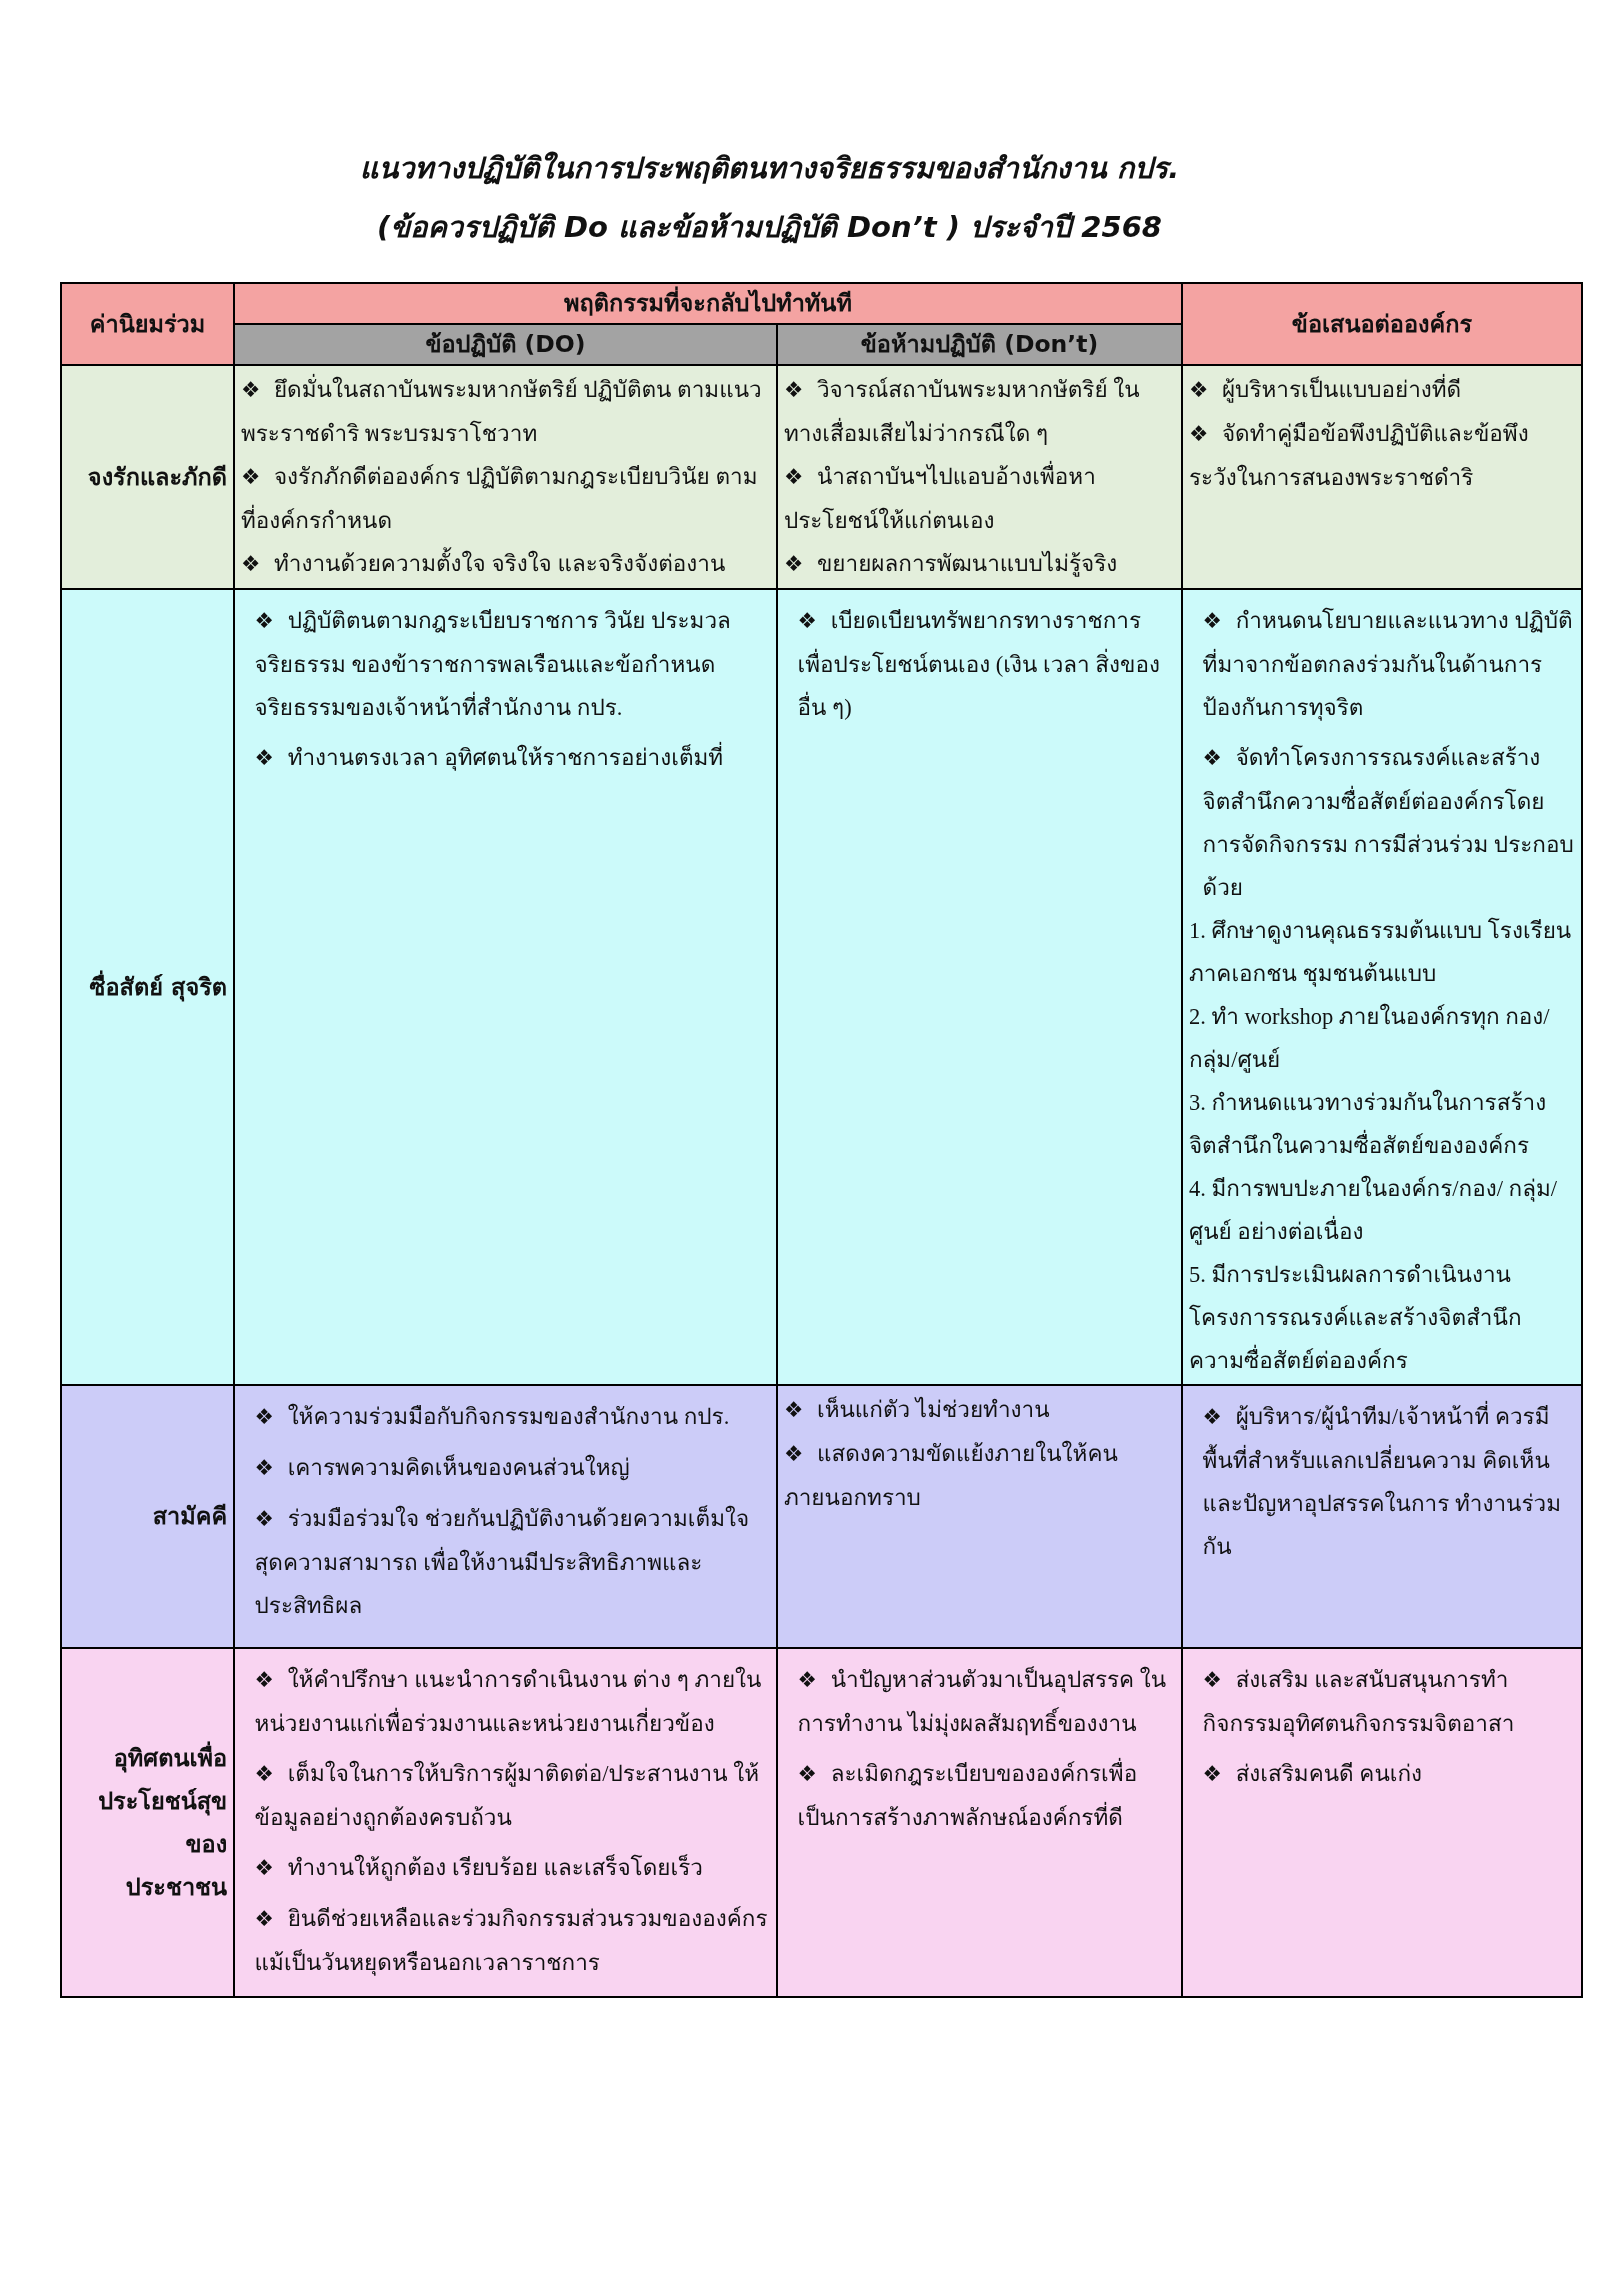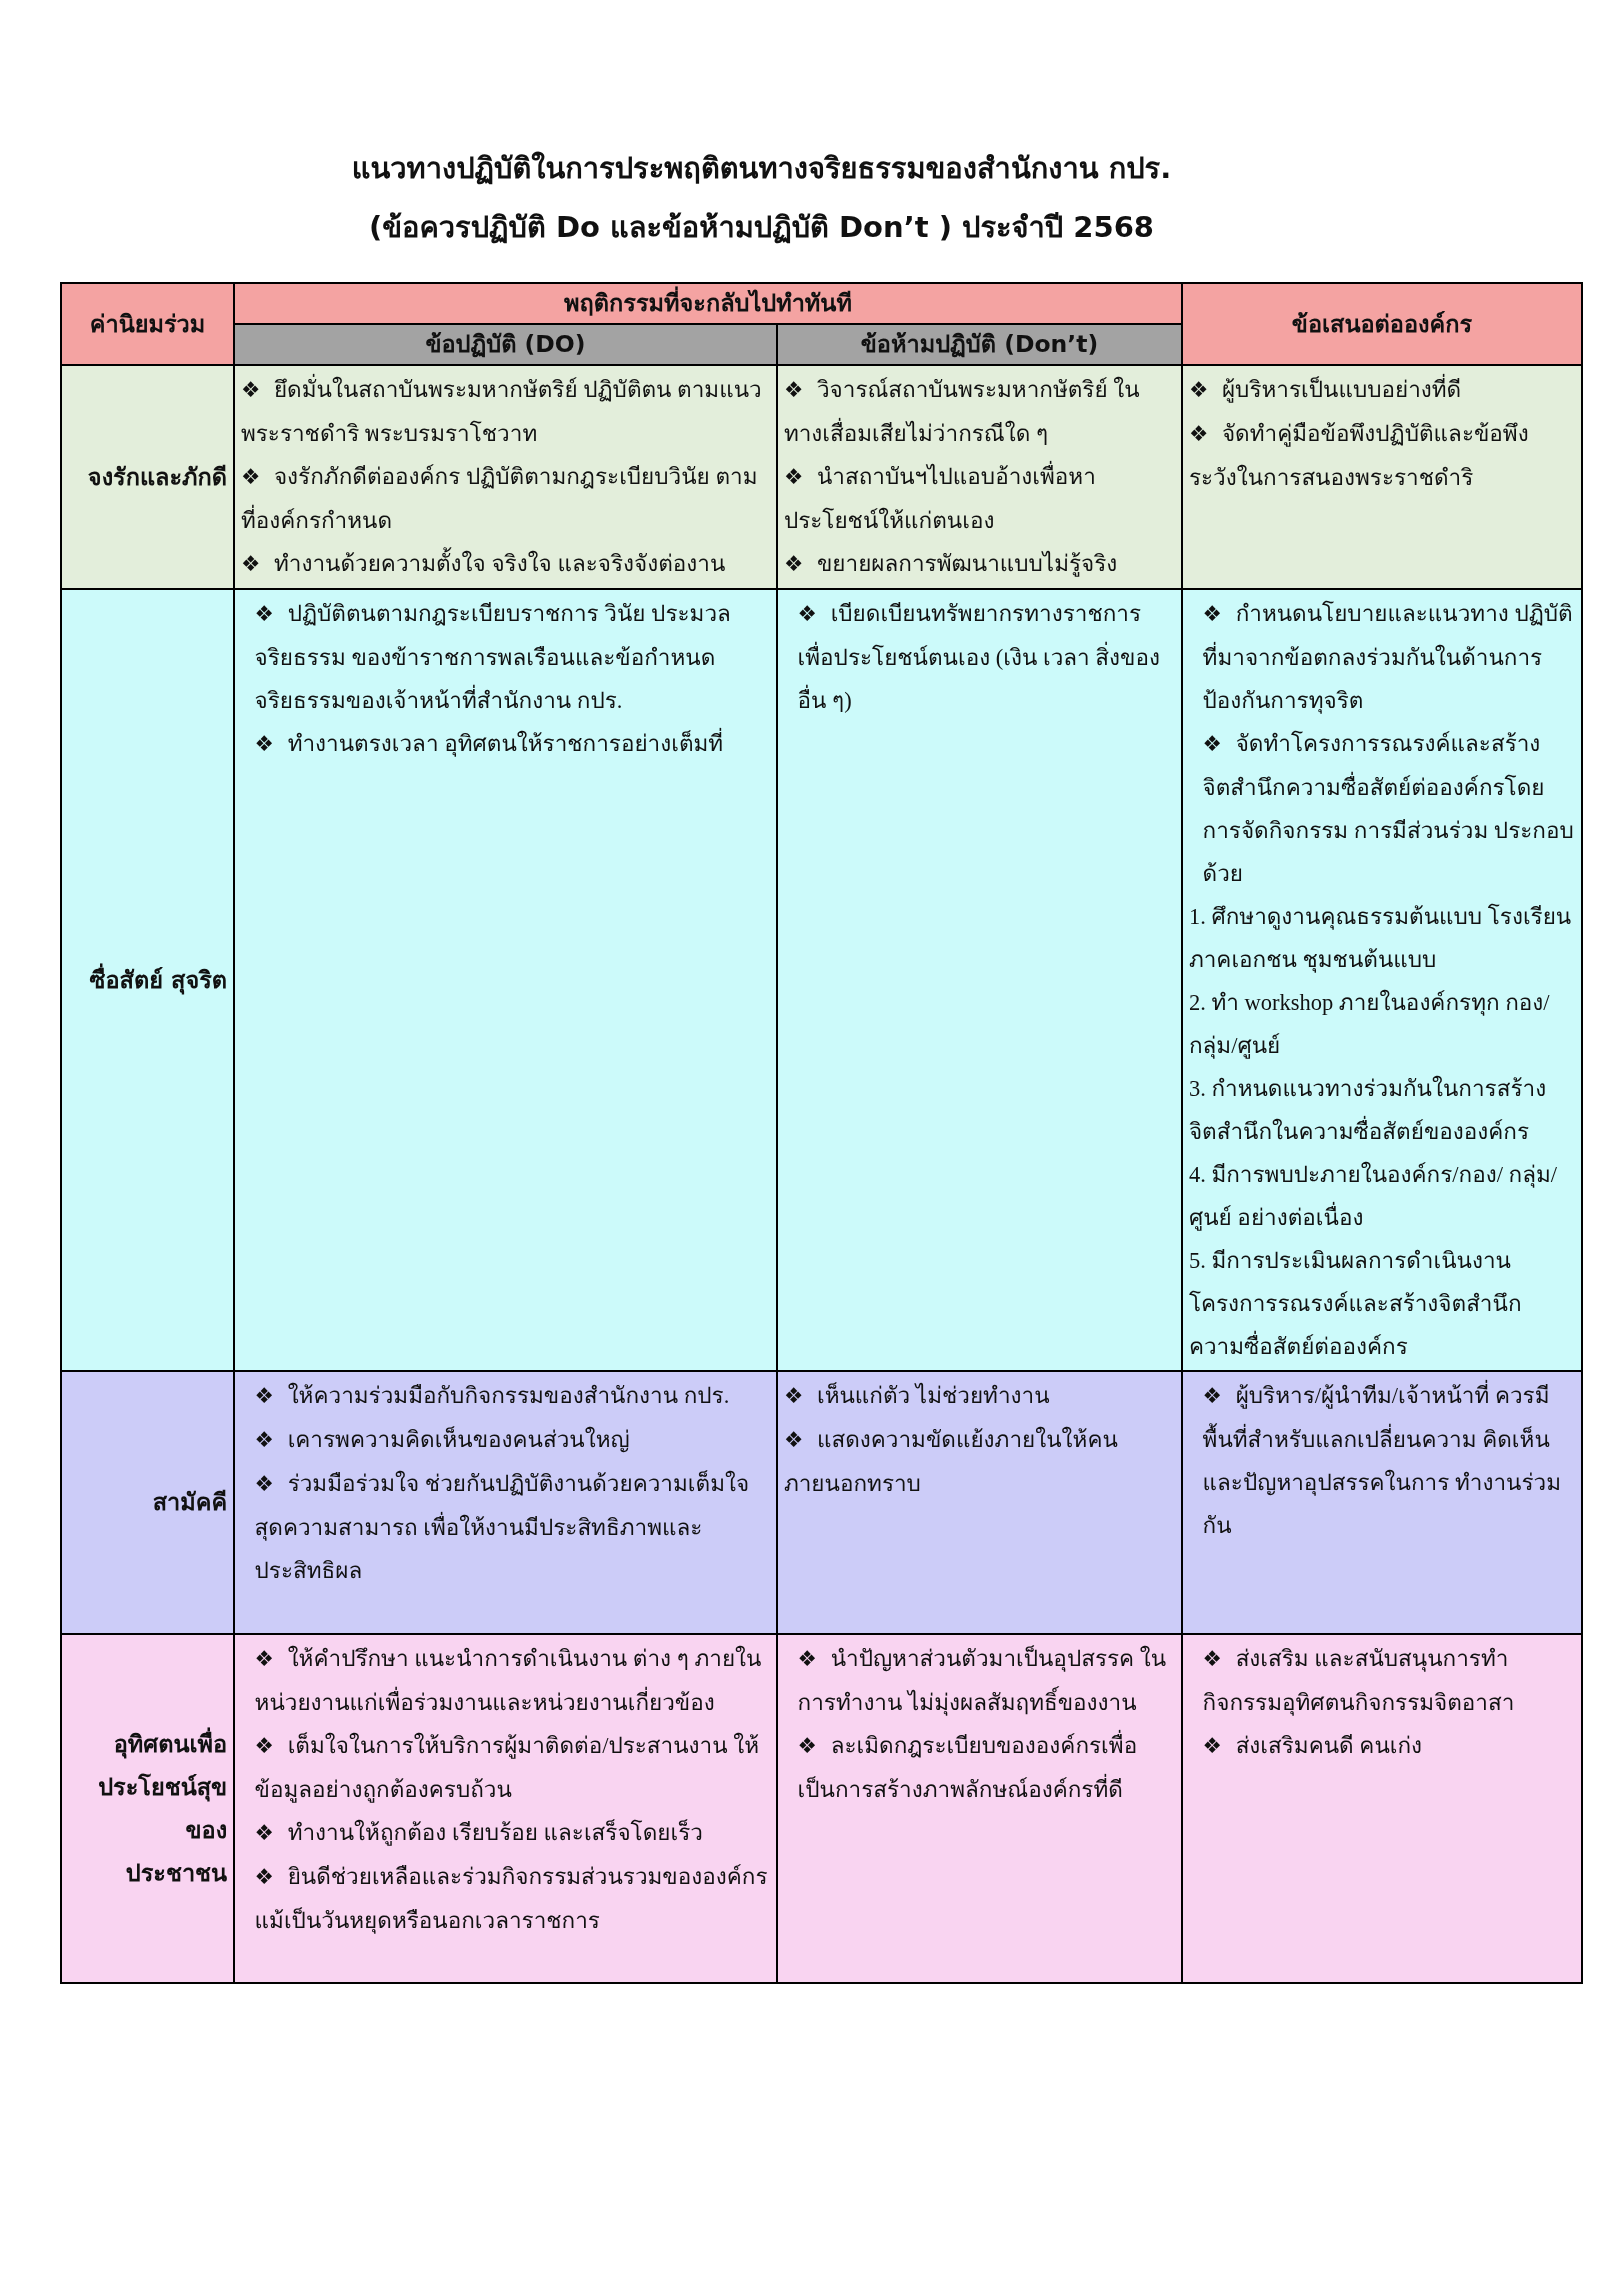--- a/index.html
+++ b/index.html
@@ -1,36 +1,36 @@
 <!DOCTYPE html>
 <html><head>
 <meta charset="utf-8">
 <style>
   html, body { margin: 0; padding: 0; background: #ffffff; }
   body { width: 1621px; height: 2293px; position: relative; font-family: "DejaVu Sans", sans-serif; color: #111; }
-  .title { position: absolute; left: 4px; width: 1515px; text-align: center; font-weight: bold; font-size: 29px; line-height: 43px; }
+  .title { position: absolute; left: 12px; width: 1515px; text-align: center; font-weight: bold; font-size: 29px; line-height: 43px; font-style: italic; }
   .t1 { top: 147px; }
   .t2 { top: 206px; }
   table.main { position: absolute; left: 60px; top: 282px; width: 1521px; border-collapse: collapse; table-layout: fixed; font-size: 22.5px; }
   table.main td { border: 2.9px solid #000; vertical-align: top; padding: 2px 5.9px; line-height: 43px; }
   col.c1 { width: 173px; }
   col.c2 { width: 543px; }
   col.c3 { width: 405px; }
   col.c4 { width: 400px; }
   .h-pink { background: #f4a3a2; text-align: center; font-weight: bold; vertical-align: middle !important; font-size: 23.5px; }
   .h-yellow { background: #a3a3a3; text-align: center; font-weight: bold; font-size: 23.5px; line-height: 35px !important; }
   .h-top { line-height: 35px !important; margin-left: 46px; }
   .val { text-align: right; font-weight: bold; vertical-align: middle !important; font-size: 23.5px; }
   .r1 { background: #e3eedb; height: 218px; }
   .r2 { background: #ccfafa; height: 774px; }
   .r3 { background: #ccccf8; height: 263px; }
   .r4 { background: #f9d4f1; height: 349px; }
   .item { display: block; font-family: Liberation Serif, serif; }
   .bullet::before { content: "\2756"; margin-right: 13.7px; font-size: 21.6px; }
-  .ind { padding-left: 13.7px; }
+  .ind { padding-left: 13.7px; margin-top: 7px; }
 </style>
 </head>
 <body>
 
 <div class="title t1">แนวทางปฏิบัติในการประพฤติตนทางจริยธรรมของสำนักงาน กปร.</div>
 <div class="title t2">(ข้อควรปฏิบัติ Do และข้อห้ามปฏิบัติ Don’t ) ประจำปี 2568</div>
 
 <table class="main">
   <colgroup>
       <col class="c1">

